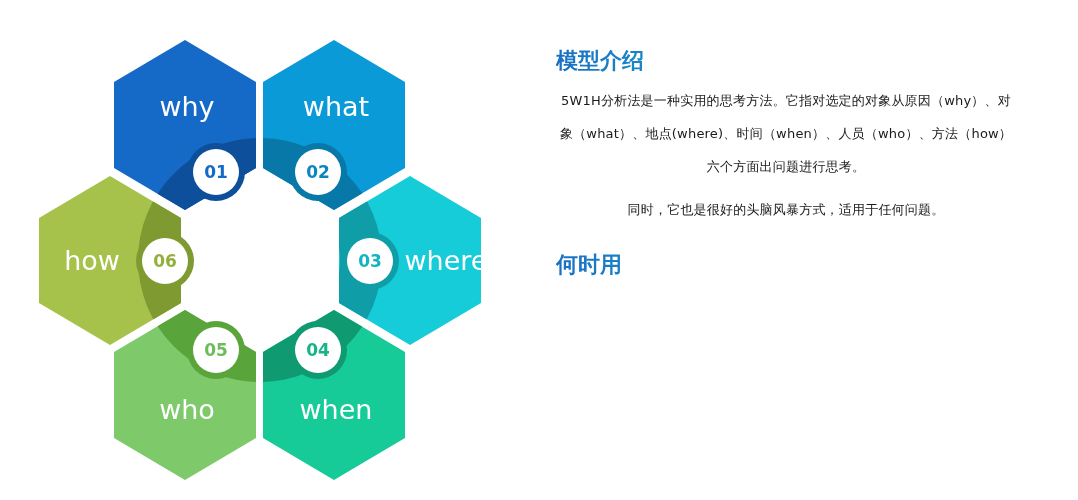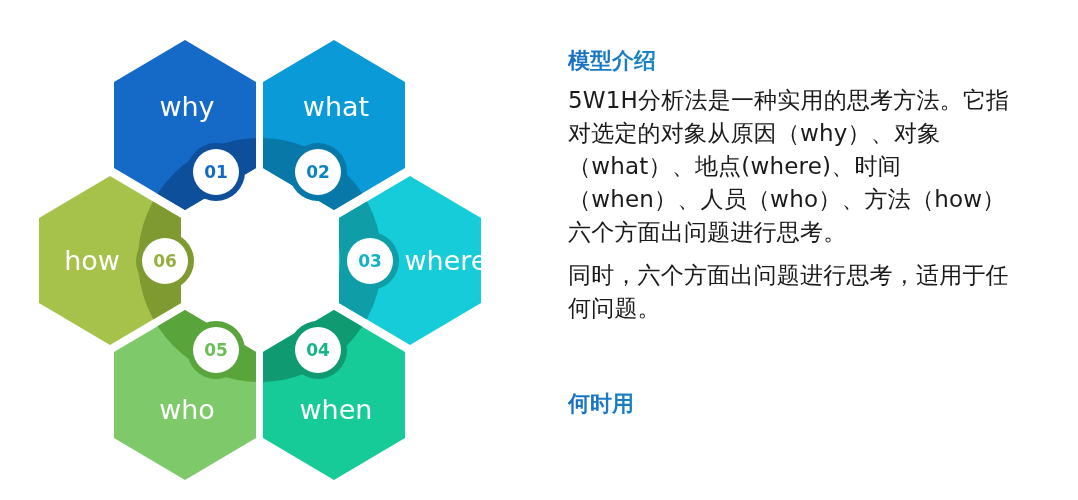--- a/index.html
+++ b/index.html
@@ -1,27 +1,27 @@
 <!DOCTYPE html>
 <html><head>
 <meta charset="utf-8">
 <style>
   html, body { margin:0; padding:0; background:#ffffff; }
   body { width:1078px; height:500px; position:relative; overflow:hidden;
          font-family:"DejaVu Sans","Liberation Sans",sans-serif; }
   #diagram { position:absolute; left:0; top:0; width:540px; height:500px; }
   .hex-label { font-family:"DejaVu Sans","Liberation Sans",sans-serif; font-size:27px; fill:#ffffff; }
   .num-label { font-family:"DejaVu Sans","Liberation Sans",sans-serif; font-size:17px; font-weight:bold; }
-  #text-panel { position:absolute; left:568px; top:44px; width:460px; color:#1a1a1a; }
+  #text-panel { position:absolute; left:556px; top:44px; width:460px; color:#1a1a1a; }
   .section-title { font-size:22px; font-weight:bold; margin:0; line-height:34px;
      background:linear-gradient(90deg,#1a6fc4 0%,#14b8c8 60%,#1fd0a8 100%);
      -webkit-background-clip:text; background-clip:text; color:transparent; }
-  .para { font-size:23px; line-height:33px; margin:6px 0 0 0; letter-spacing:0.2px; }
+  .para { font-size:13px; line-height:33px; margin:6px 0 0 0; letter-spacing:0.2px;text-align:center; }
   .para2 { margin-top:10px; }
-  #title-2 { margin-top:62px; }
+  #title-2 { margin-top:22px; }
 </style>
 </head>
 <body>
 
 <svg id="diagram" viewBox="0 0 540 500" xmlns="http://www.w3.org/2000/svg">
   <defs>
 
     <clipPath id="hex-why">
         <polygon points="185,40 256,82 256,168 185,210 114,168 114,82"></polygon>
       </clipPath>
@@ -111,15 +111,15 @@
     <circle cx="165" cy="261" r="29" fill="#7f9a30"></circle>
     <circle cx="165" cy="261" r="23" fill="#ffffff"></circle>
     <text class="num-label" x="165" y="267" text-anchor="middle" fill="#94b03c">06</text>
     <text class="hex-label" x="92" y="270" text-anchor="middle">how</text>
   </g>
 </svg>
 
 <div id="text-panel">
   <h2 class="section-title">模型介绍</h2>
   <p class="para">5W1H分析法是一种实用的思考方法。它指对选定的对象从原因（why）、对象（what）、地点(where)、时间（when）、人员（who）、方法（how）六个方面出问题进行思考。</p>
-  <p class="para para2">同时，六个方面出问题进行思考，适用于任何问题。</p>
+  <p class="para para2">同时，它也是很好的头脑风暴方式，适用于任何问题。</p>
   <h2 class="section-title" id="title-2">何时用</h2>
 </div>
 
 </body></html>

